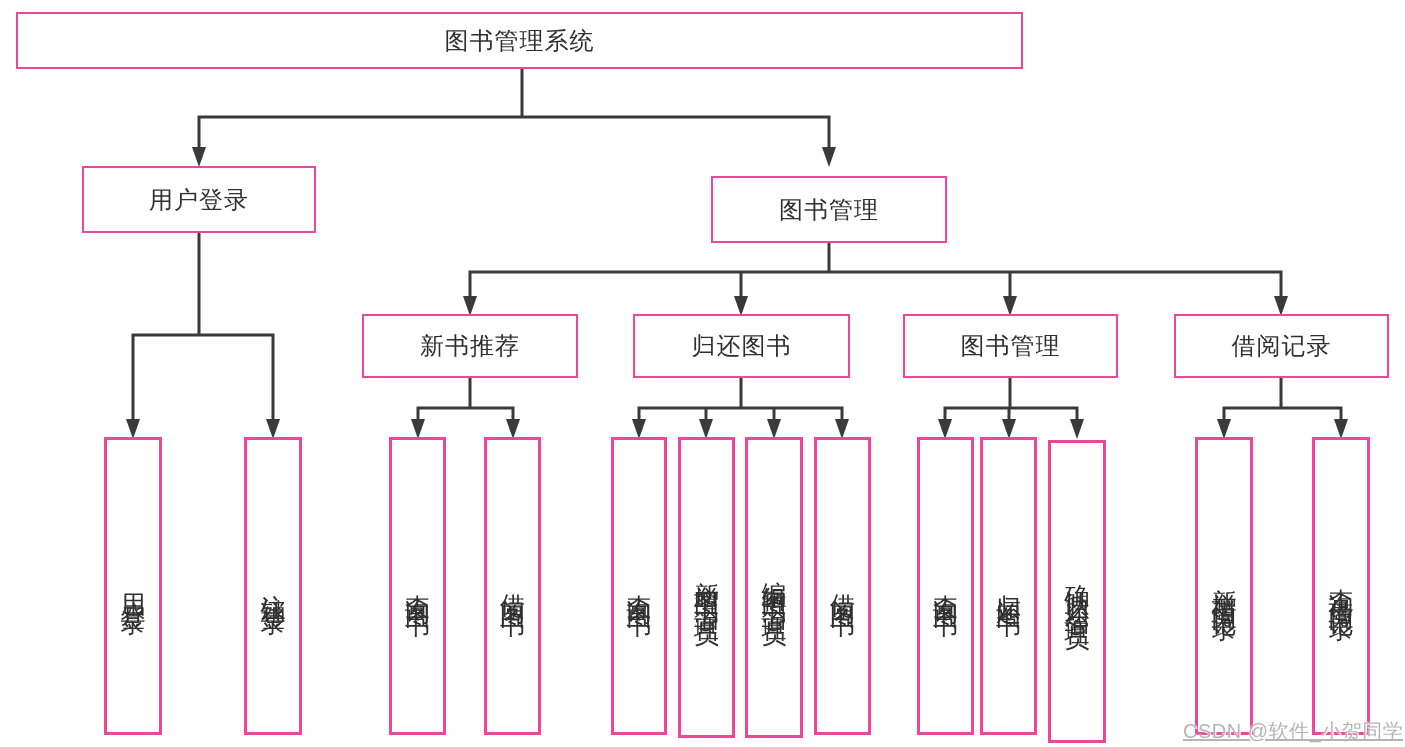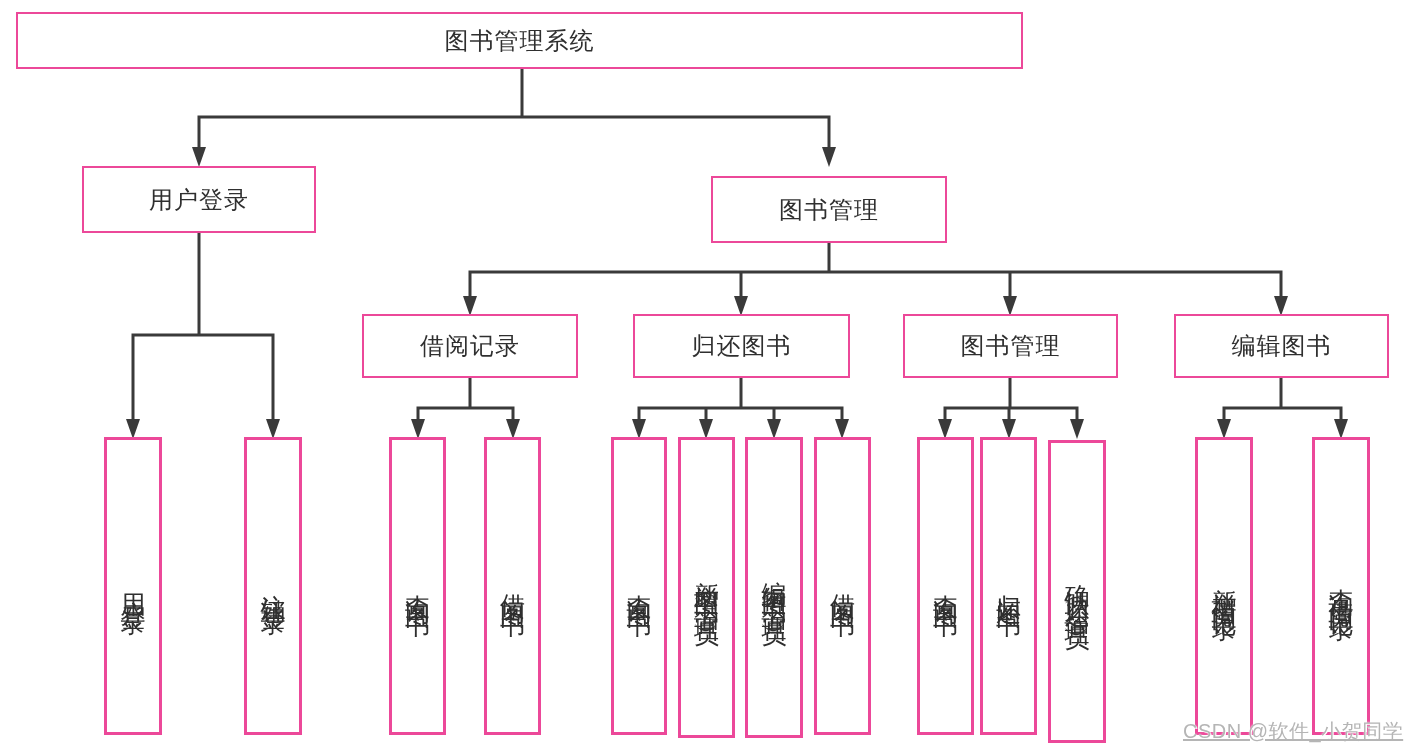--- a/index.html
+++ b/index.html
@@ -74,30 +74,30 @@
   </div>
 
   <div class="box" style="left:82px;top:166px;width:234px;height:67px">
     <span class="hlabel">用户登录</span>
   </div>
   <div class="box" style="left:711px;top:176px;width:236px;height:67px">
     <span class="hlabel">图书管理</span>
   </div>
 
   <div class="box" style="left:362px;top:314px;width:216px;height:64px">
-    <span class="hlabel">借阅记录</span>
+    <span class="hlabel">新书推荐</span>
   </div>
   <div class="box" style="left:633px;top:314px;width:217px;height:64px">
     <span class="hlabel">归还图书</span>
   </div>
   <div class="box" style="left:903px;top:314px;width:215px;height:64px">
     <span class="hlabel">图书管理</span>
   </div>
   <div class="box" style="left:1174px;top:314px;width:215px;height:64px">
-    <span class="hlabel">编辑图书</span>
+    <span class="hlabel">借阅记录</span>
   </div>
 
   <div class="box vbox" style="left:104px;top:437px;width:58px;height:298px">
     <span class="vlabel">用户登录</span>
   </div>
   <div class="box vbox" style="left:244px;top:437px;width:58px;height:298px">
     <span class="vlabel">注销登录</span>
   </div>
 
   <div class="box vbox" style="left:389px;top:437px;width:57px;height:298px">

